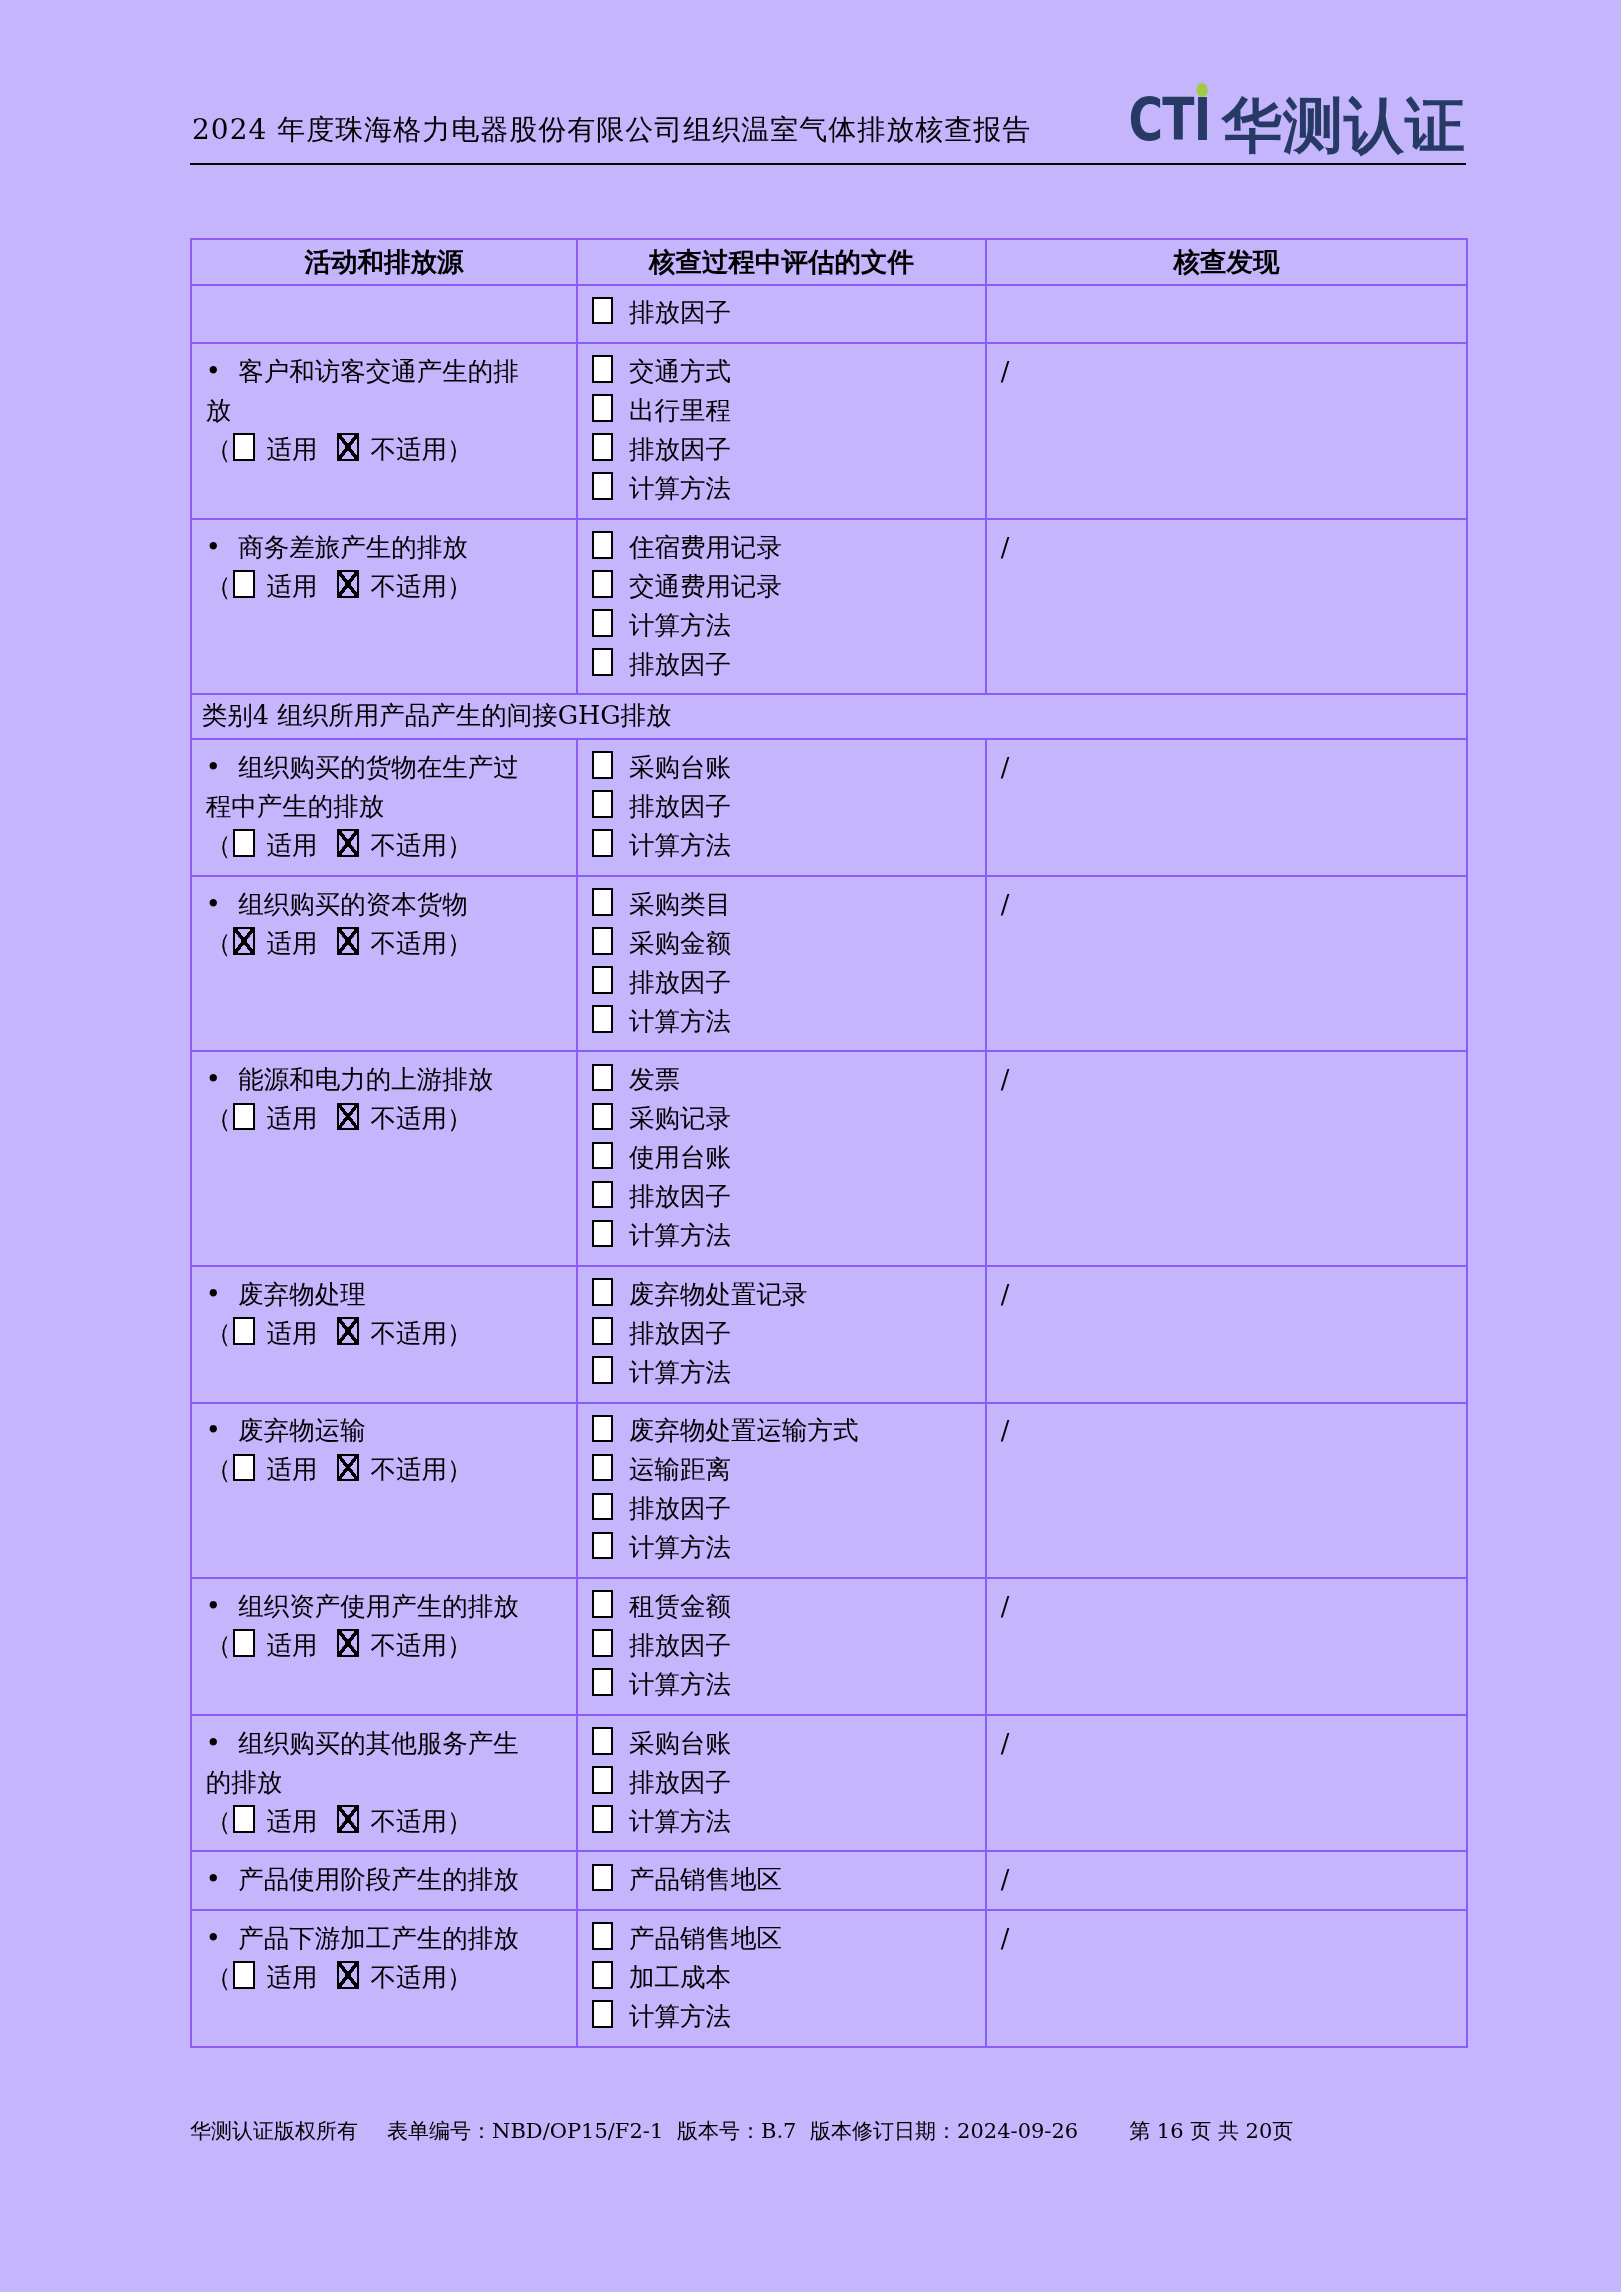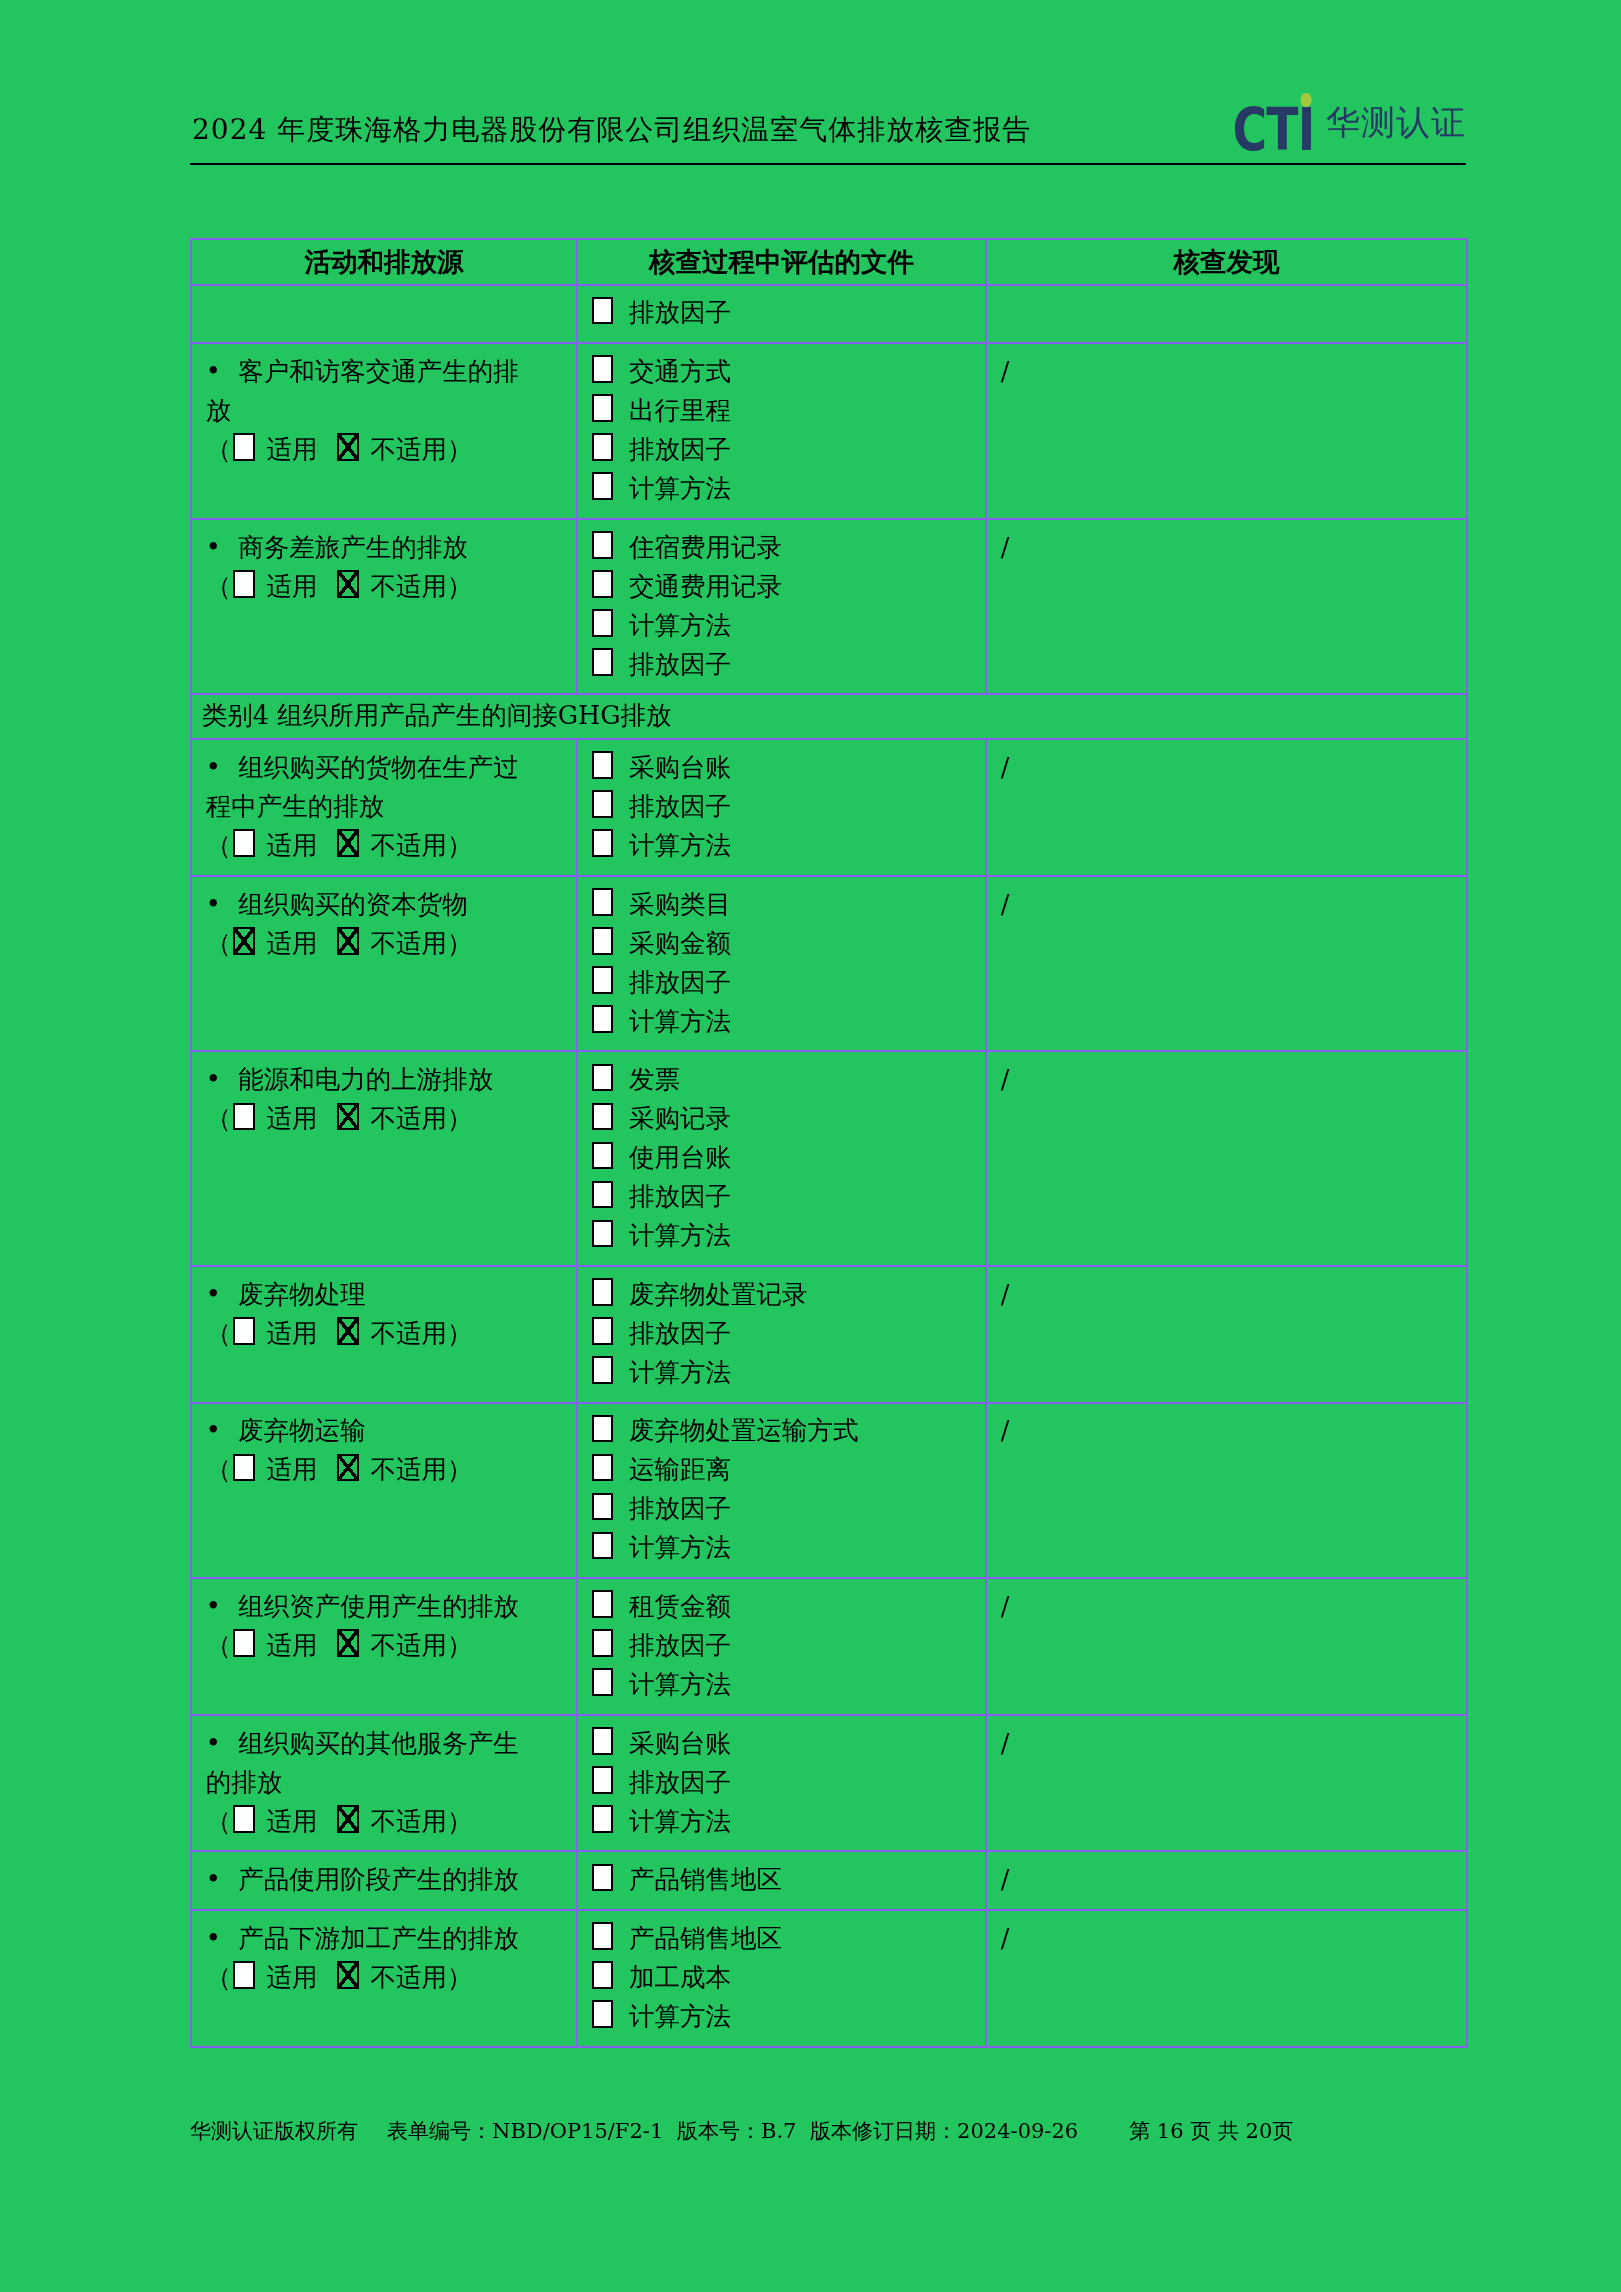--- a/index.html
+++ b/index.html
@@ -1,19 +1,19 @@
 <!DOCTYPE html>
 <html><head>
 <meta charset="utf-8">
 <style>
   html,body{margin:0;padding:0;background:#e9e9e9;}
   .page{
     position:relative;
     width:1621px;height:2293px;
-    background:#22c55e;
+    background:#c4b5fd;
     font-family:"DejaVu Serif","Liberation Serif",serif;
     color:#000;
     margin:0 auto;
     overflow:hidden;
   }
   
   .hdr{
     position:absolute;left:190px;top:57px;width:1276px;height:106px;
     border-bottom:2.9px solid #000;
   }
@@ -30,21 +30,21 @@
     font-family:"DejaVu Sans","Liberation Sans",sans-serif;
     font-weight:900;font-size:59px;line-height:.85;letter-spacing:-1px;
     transform:scaleX(.8);transform-origin:100% 100%;
   }
   .logo-dot{
     position:absolute;top:-11.8px;right:3.9px;
     width:13.7px;height:13.7px;border-radius:50%;
   }
   .logo-cn{
     font-family:"DejaVu Sans","Liberation Sans",sans-serif;
-    font-weight:400;font-size:34px;line-height:1;letter-spacing:1px;
+    font-weight:700;font-size:60px;line-height:1;letter-spacing:1px;
   }
   
   table.doc-table{
     position:absolute;left:190px;top:238px;width:1276px;
     border-collapse:collapse;table-layout:fixed;
     border:2.9px solid #000;
   }
   .doc-table th,.doc-table td{
     border:2px solid #8b5cf6;
     vertical-align:top;

